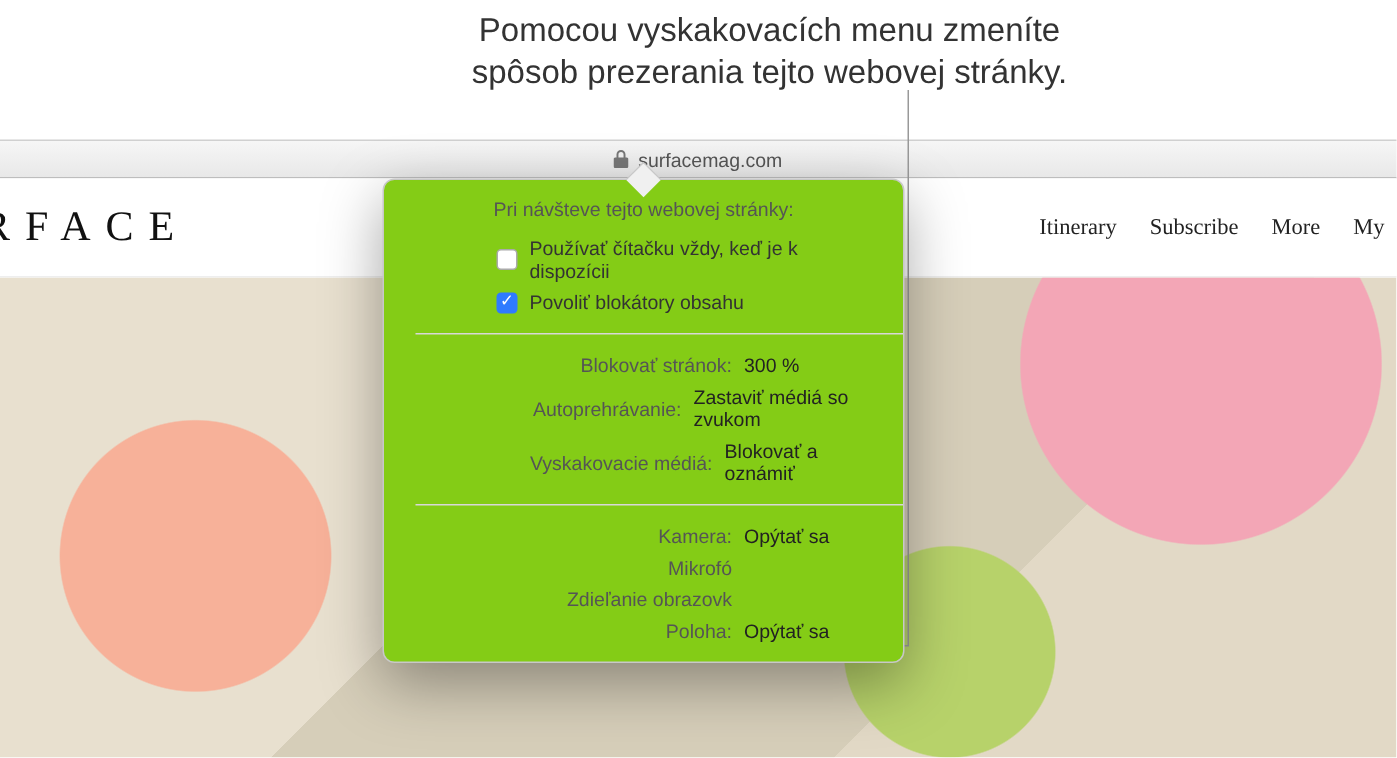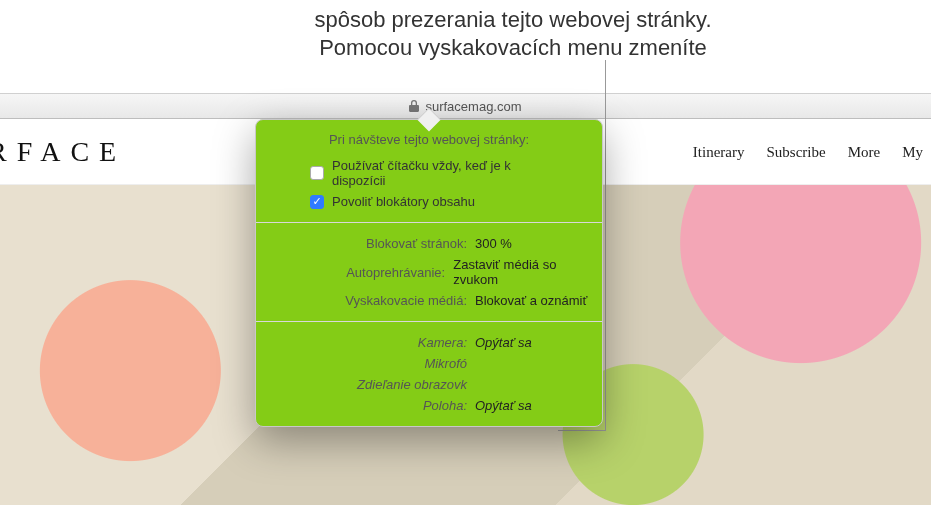--- a/index.html
+++ b/index.html
@@ -149,20 +149,21 @@
       border-radius: 2px 0 0 0;
     }
     .popover-title {
       text-align: center;
       padding: 12px 12px 8px;
       color: #555;
     }
     .popover-section {
       border-top: 1px solid #d8d8d8;
       padding: 10px 14px;
+      margin-left: 21px;
     }
     .popover-section.first { border-top: none; padding-top: 0; }
     .check-row {
       display: flex;
       align-items: center;
       gap: 8px;
       padding: 3px 40px;
     }
     .checkbox {
       width: 14px; height: 14px;
@@ -197,22 +198,22 @@
     }
     .kv-value {
       color: #222;
       position: relative;
     }
   </style>
 </head>
 <body>
 
 <div class="annotation">
+  <div>Pomocou vyskakovacích menu zmeníte</div>
   <div>spôsob prezerania tejto webovej stránky.</div>
-  <div>Pomocou vyskakovacích menu zmeníte</div>
 </div>
 <div class="annotation-line"></div>
 <div class="annotation-line-horiz"></div>
 
 <div class="browser">
   <div class="toolbar">
     <div class="urlbox">
       <span class="lock-icon">
         <svg width="10" height="12" viewBox="0 0 10 12">
             <path fill="#777" d="M5 0a3 3 0 0 0-3 3v2H1.2C.5 5 0 5.5 0 6.2v4.6C0 11.5.5 12 1.2 12h7.6c.7 0 1.2-.5 1.2-1.2V6.2C10 5.5 9.5 5 8.8 5H8V3a3 3 0 0 0-3-3zm0 1.3A1.7 1.7 0 0 1 6.7 3v2H3.3V3A1.7 1.7 0 0 1 5 1.3z"></path>
@@ -261,21 +262,21 @@
     <div class="kv-row">
       <div class="kv-label">Autoprehrávanie:</div>
       <div class="kv-value">Zastaviť médiá so zvukom</div>
     </div>
     <div class="kv-row">
       <div class="kv-label">Vyskakovacie médiá:</div>
       <div class="kv-value">Blokovať a oznámiť</div>
     </div>
   </div>
 
-  <div class="popover-section" style="position:relative;font-style:italic;">
+  <div class="popover-section" style="position:relative;">
     <div class="kv-row">
       <div class="kv-label">Kamera:</div>
       <div class="kv-value">Opýtať sa</div>
     </div>
     <div class="kv-row">
       <div class="kv-label">Mikrofó</div>
       <div class="kv-value"></div>
     </div>
     <div class="kv-row">
       <div class="kv-label">Zdieľanie obrazovk</div>

